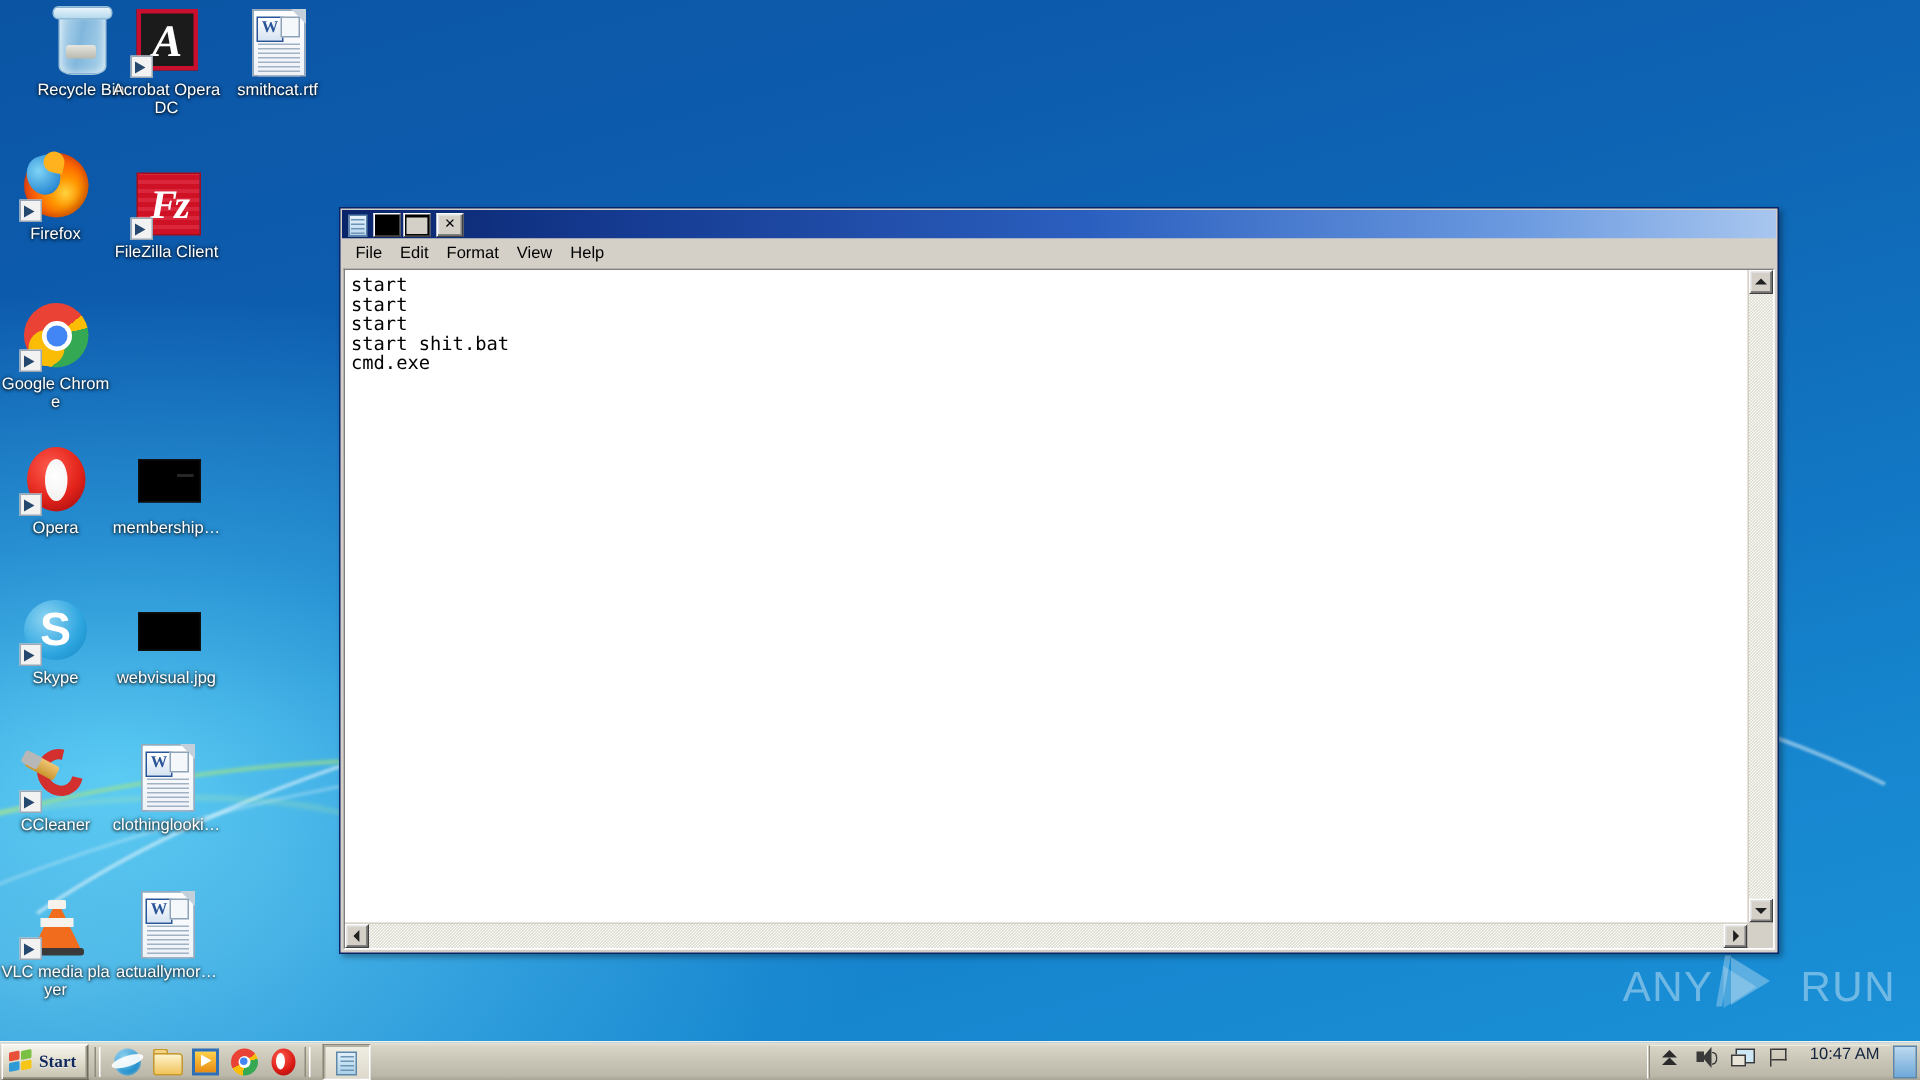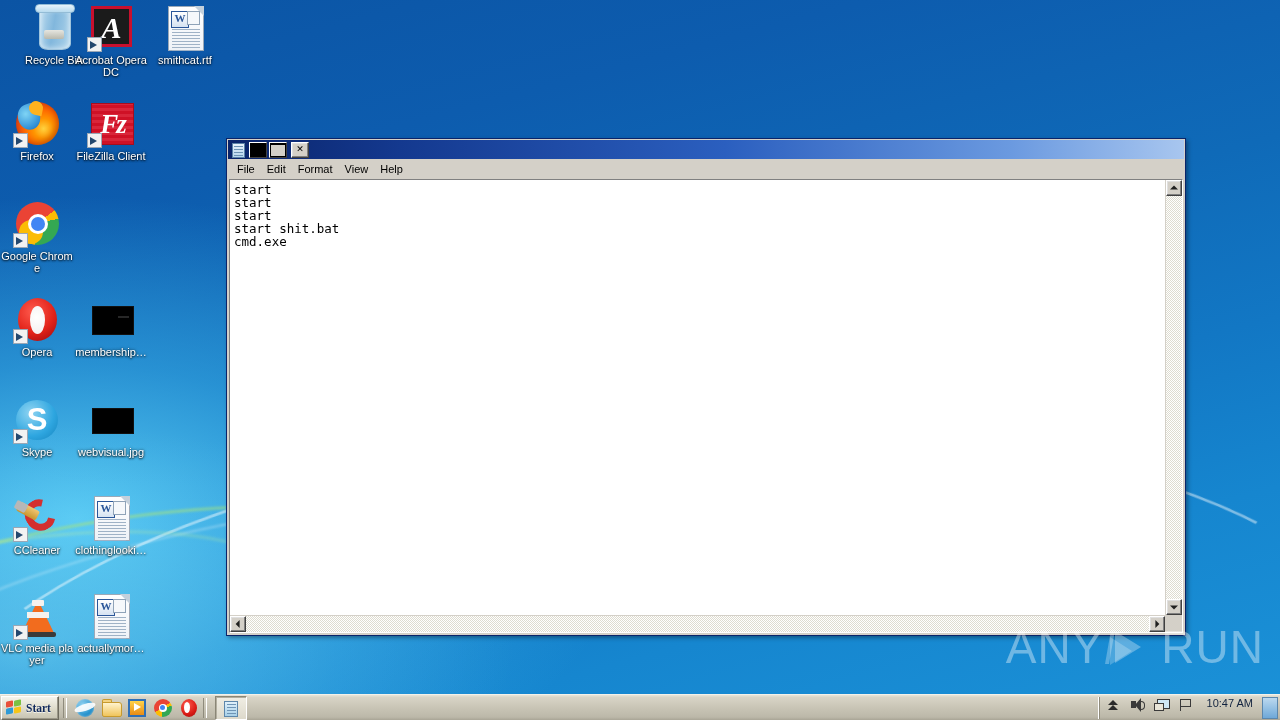--- a/index.html
+++ b/index.html
@@ -448,23 +448,23 @@
   .sbtn .tri { position: absolute; left: 50%; top: 50%; width: 0; height: 0; }
   .tri-up   { transform: translate(-50%,-60%); border-left: 4px solid transparent; border-right: 4px solid transparent; border-bottom: 4px solid #202020; }
   .tri-down { transform: translate(-50%,-40%); border-left: 4px solid transparent; border-right: 4px solid transparent; border-top: 4px solid #202020; }
   .tri-left { transform: translate(-60%,-50%); border-top: 4px solid transparent; border-bottom: 4px solid transparent; border-right: 4px solid #202020; }
   .tri-right{ transform: translate(-40%,-50%); border-top: 4px solid transparent; border-bottom: 4px solid transparent; border-left: 4px solid #202020; }
 
   
   #watermark {
     position: absolute;
     right: 16px; bottom: 46px;
-    display: flex; align-items: center;
+    display: flex; align-items: flex-end;
     color: rgba(255,255,255,0.38);
-    font-size: 46px;
+    font-size: 28px;
     letter-spacing: 1px;
     font-family: "Liberation Sans", sans-serif;
     pointer-events: none;
     user-select: none;
   }
   #watermark .wm-logo {
     width: 50px; height: 40px; margin: 0 4px; position: relative;
   }
   #watermark .wm-logo .p1 {
     position: absolute; left: 8px; top: 4px;
@@ -715,21 +715,21 @@
     <div class="dicon" style="left:0px; top:100px;">
       <div class="glyph shortcut">
         <div class="ffx">
             <div class="ffx-b"></div>
             <div class="ffx-t"></div>
           </div>
       </div>
       <span class="label">Firefox</span>
     </div>
 
-    <div class="dicon" style="left:74px; top:100px;">
+    <div class="dicon" style="left:74px; top:112px;">
       <div class="glyph shortcut">
         <div class="fz">
             <div class="fz-t">Fz</div>
           </div>
       </div>
       <span class="label">FileZilla Client</span>
     </div>
 
     <div class="dicon" style="left:0px; top:200px;">
       <div class="glyph shortcut">

